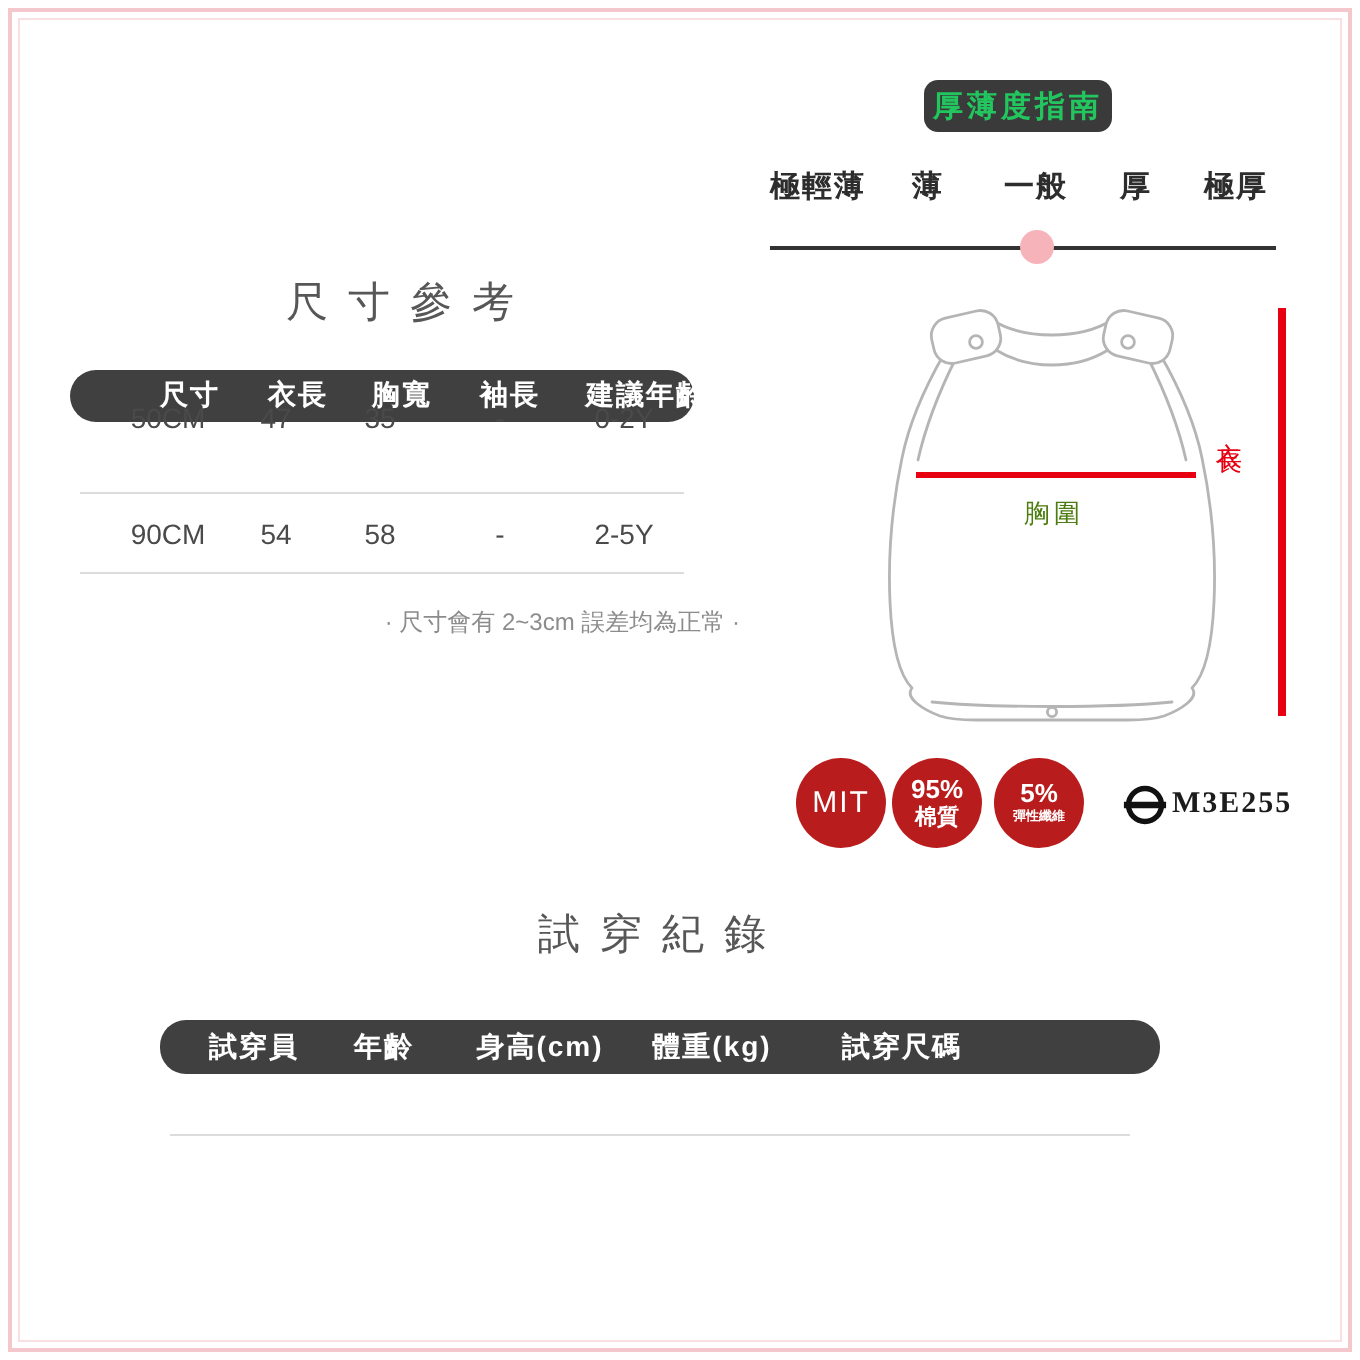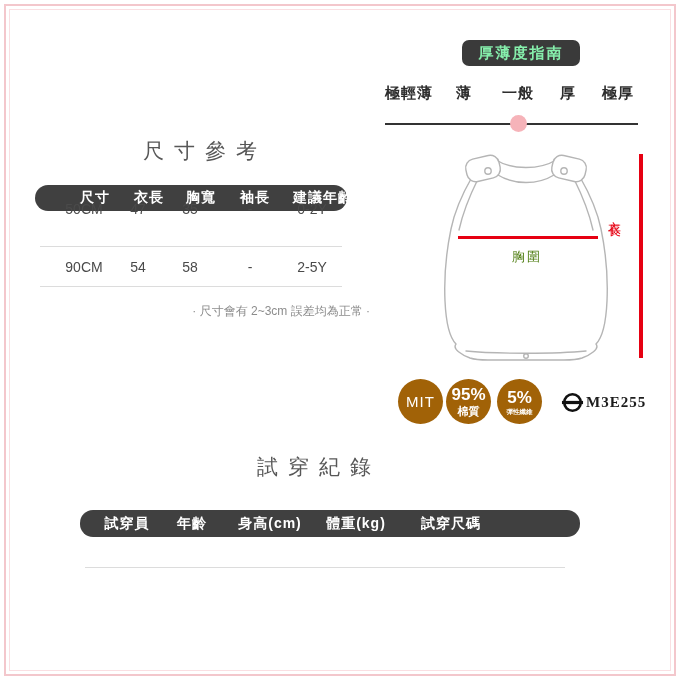--- a/index.html
+++ b/index.html
@@ -2,34 +2,34 @@
 <html><head>
 <meta charset="utf-8">
 <style>
   html,body { margin:0; padding:0; background:#fff; }
   .page { position:relative; width:680px; height:680px; background:#ffffff; overflow:hidden;
           font-family:"Liberation Sans","DejaVu Sans",sans-serif; }
   .frame-outer { position:absolute; inset:4px; border:2px solid #f3c7cc; pointer-events:none; }
   .frame-inner { position:absolute; inset:9px; border:1px solid #fadfe2; pointer-events:none; }
 
   
-  .thick-badge { position:absolute; left:462px; top:40px; width:118px; height:26px; background:#3a3a3a;
-                 color:#86efac; border-radius:7px; font-size:15px; font-weight:bold; letter-spacing:2px;
+  .thick-badge { position:absolute; left:462px; top:40px; width:94px; height:26px; background:#3a3a3a;
+                 color:#22c55e; border-radius:7px; font-size:15px; font-weight:bold; letter-spacing:2px;
                  display:flex; align-items:center; justify-content:center; }
   .lvl { position:absolute; top:84px; transform:translateX(-50%); font-size:15px; font-weight:bold;
          color:#2d2d2d; letter-spacing:1px; white-space:nowrap; }
   .scale-line { position:absolute; left:385px; top:123px; width:253px; height:2px; background:#333; }
   .scale-dot { position:absolute; left:510px; top:115px; width:17px; height:17px; border-radius:50%;
                background:#f6b3b9; }
 
   
   .title { position:absolute; margin:0; font-size:21px; font-weight:normal; color:#575757;
            letter-spacing:10px; text-indent:10px; text-align:center; white-space:nowrap; }
   .size-title { left:50px; top:137px; width:300px; }
-  .fit-title  { left:164px; top:453px; width:300px; }
+  .fit-title  { left:176px; top:453px; width:300px; }
 
   
   .pill { position:absolute; height:26px; background:#404040; border-radius:13px; }
   .size-pill { left:35px; top:185px; width:312px; }
   .fit-pill  { left:80px; top:510px; width:500px; height:27px; }
   .hcell { position:absolute; top:50%; transform:translate(-50%,-50%); color:#ffffff; font-weight:bold;
            font-size:14px; letter-spacing:1px; white-space:nowrap; }
   .trow { position:absolute; height:20px; }
   .size-row { left:35px; width:312px; }
   .fit-row  { left:80px; width:500px; }
@@ -40,25 +40,25 @@
   
   .garment { position:absolute; left:440px; top:145px; }
   .red-hline { position:absolute; left:458px; top:236px; width:140px; height:3px; background:#e60012; }
   .red-vline { position:absolute; left:639px; top:154px; width:4px; height:204px; background:#e60012; }
   .chest-label { position:absolute; left:527px; top:248px; transform:translateX(-50%);
                  color:#4d7c0f; font-size:13px; letter-spacing:2px; }
   .length-label { position:absolute; left:605px; top:211px; writing-mode:vertical-rl;
                   color:#e60012; font-size:13px; letter-spacing:3px; }
 
   
-  .pcircle { position:absolute; top:379px; width:45px; height:45px; border-radius:50%; background:#a16207;
+  .pcircle { position:absolute; top:379px; width:45px; height:45px; border-radius:50%; background:#b91c1c;
              color:#fff; display:flex; flex-direction:column; align-items:center; justify-content:center;
              text-align:center; line-height:1.15; }
   .mit-text { font-size:15px; letter-spacing:1px; }
-  .l1 { font-size:17px; font-weight:bold; }
+  .l1 { font-size:13px; font-weight:bold; }
   .l2 { font-size:11px; font-weight:bold; }
   .tiny { font-size:6.5px; letter-spacing:0; }
   .cert-icon { position:absolute; left:561px; top:391px; }
   .cert-code { position:absolute; left:586px; top:394px; font-family:"Liberation Serif","DejaVu Serif",serif;
                font-size:15px; font-weight:bold; color:#1c1c1c; letter-spacing:1px; }
 </style>
 </head>
 <body>
 
 <div class="page">

